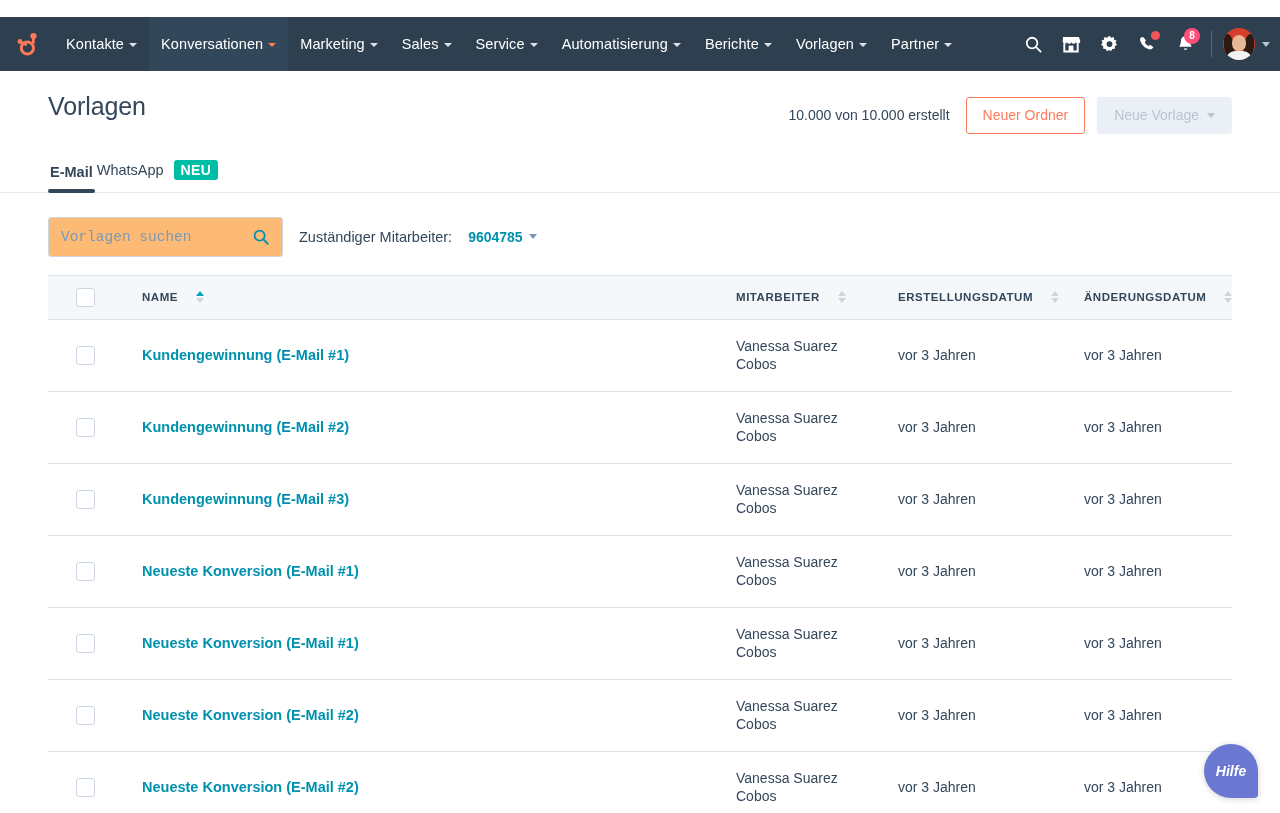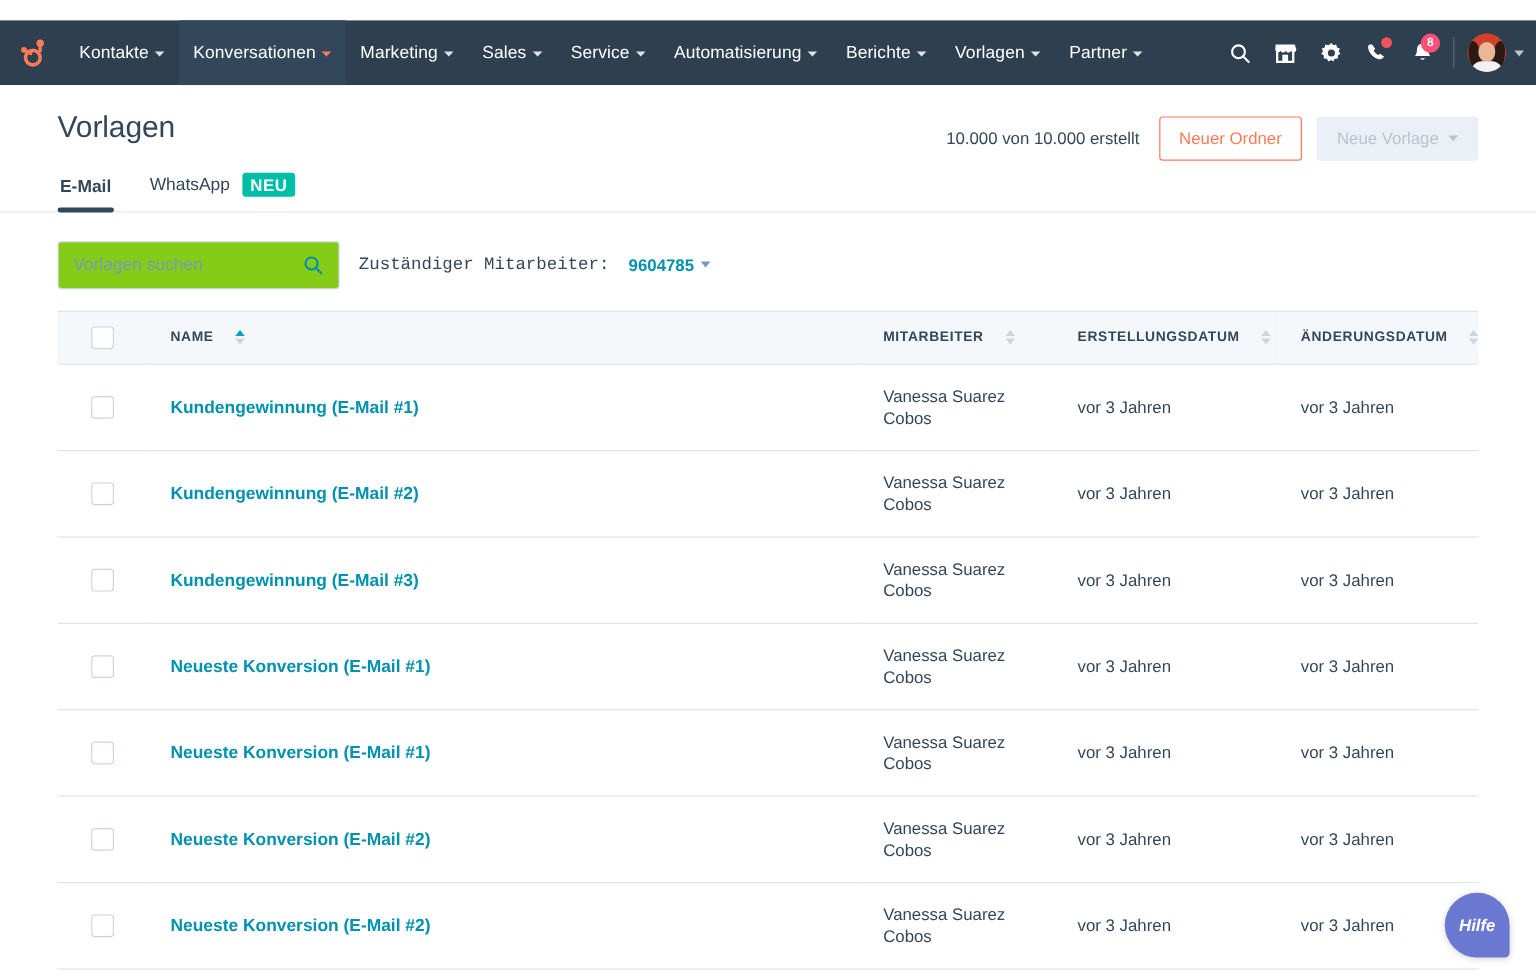--- a/index.html
+++ b/index.html
@@ -201,22 +201,21 @@
   .btn-disabled .caret {
     width: 0; height: 0;
     border-left: 4.5px solid transparent;
     border-right: 4.5px solid transparent;
     border-top: 5px solid #b9c4cf;
   }
 
   .tabs {
     display: flex;
     align-items: flex-end;
-    gap: 28px;
-    margin-top: 4px;
+    margin-top: 20px;
   }
   .tab {
     display: flex;
     align-items: center;
     gap: 10px;
     padding: 6px 2px 12px 2px;
     font-size: 14.5px;
     color: #33475b;
     cursor: pointer;
     position: relative;
@@ -249,37 +248,37 @@
     gap: 16px;
   }
   .search-box {
     width: 235px;
     height: 40px;
     border: 1px solid #cbd6e2;
     border-radius: 3px;
     display: flex;
     align-items: center;
     padding: 0 12px;
-    background: #84cc16;
+    background: #fdba74;
+    font-family: Liberation Mono, monospace;
   }
   .search-box input {
     flex: 1 1 auto;
     border: none;
     outline: none;
     font-family: inherit;
     font-size: 14.5px;
     color: #33475b;
     background: transparent;
     min-width: 0;
   }
   .search-box input::placeholder { color: #7c98b6; }
   .filter-label {
     font-size: 14.5px;
     color: #33475b;
-    font-family: Liberation Mono, monospace;
   }
   .filter-value {
     color: #0091ae;
     font-weight: 700;
     font-size: 14px;
     cursor: pointer;
     display: inline-flex;
     align-items: center;
     gap: 6px;
   }

